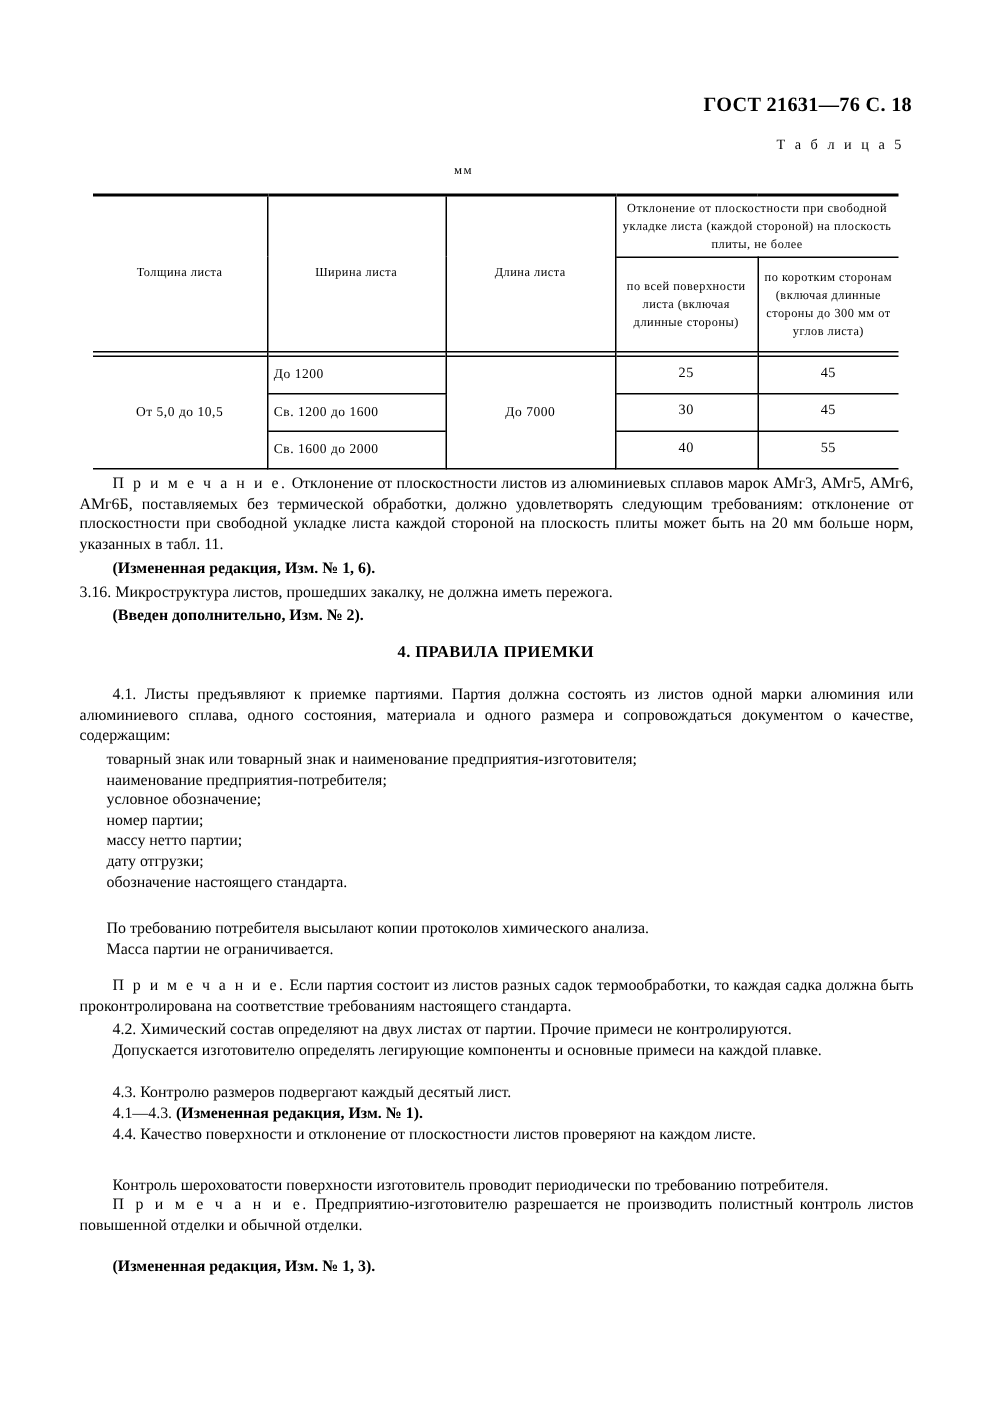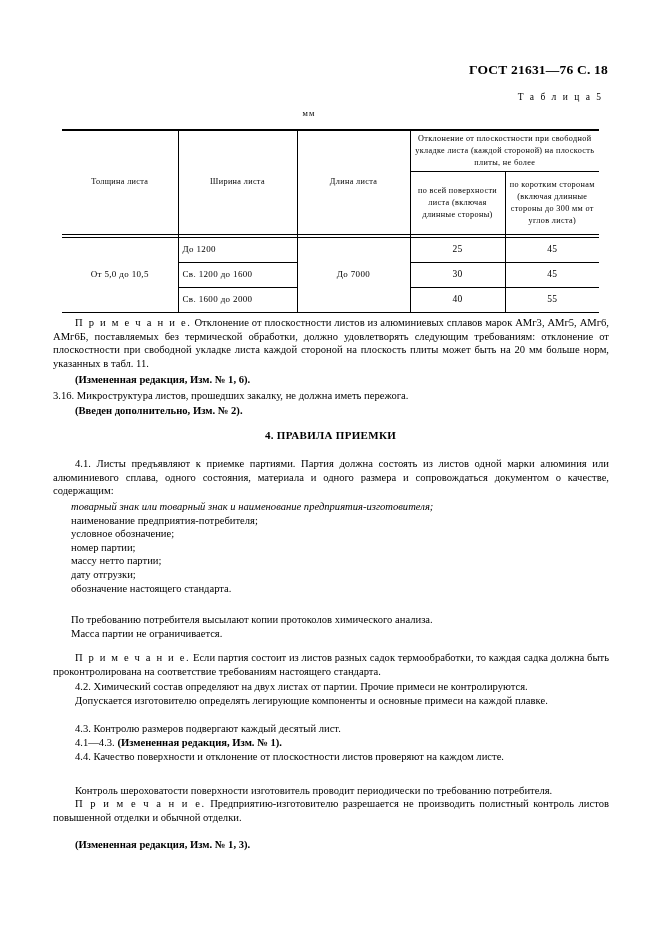--- a/index.html
+++ b/index.html
@@ -102,21 +102,21 @@
   .body-text {
     position: absolute;
     left: 53px;
     width: 556px;
     font-size: 10.6px;
     line-height: 13.6px;
     text-align: justify;
     text-justify: inter-word;
   }
   .ind { text-indent: 22px; }
-  .ind-sm { text-indent: 18px; font-style: italic; }
+  .ind-sm { text-indent: 18px; }
   .noind { text-indent: 0; }
   .bold { font-weight: bold; }
   .sp-note { letter-spacing: 1.6px; }
 
   .heading-4 {
     position: absolute;
     left: 0;
     width: 661px;
     text-align: center;
     font-size: 11px;

